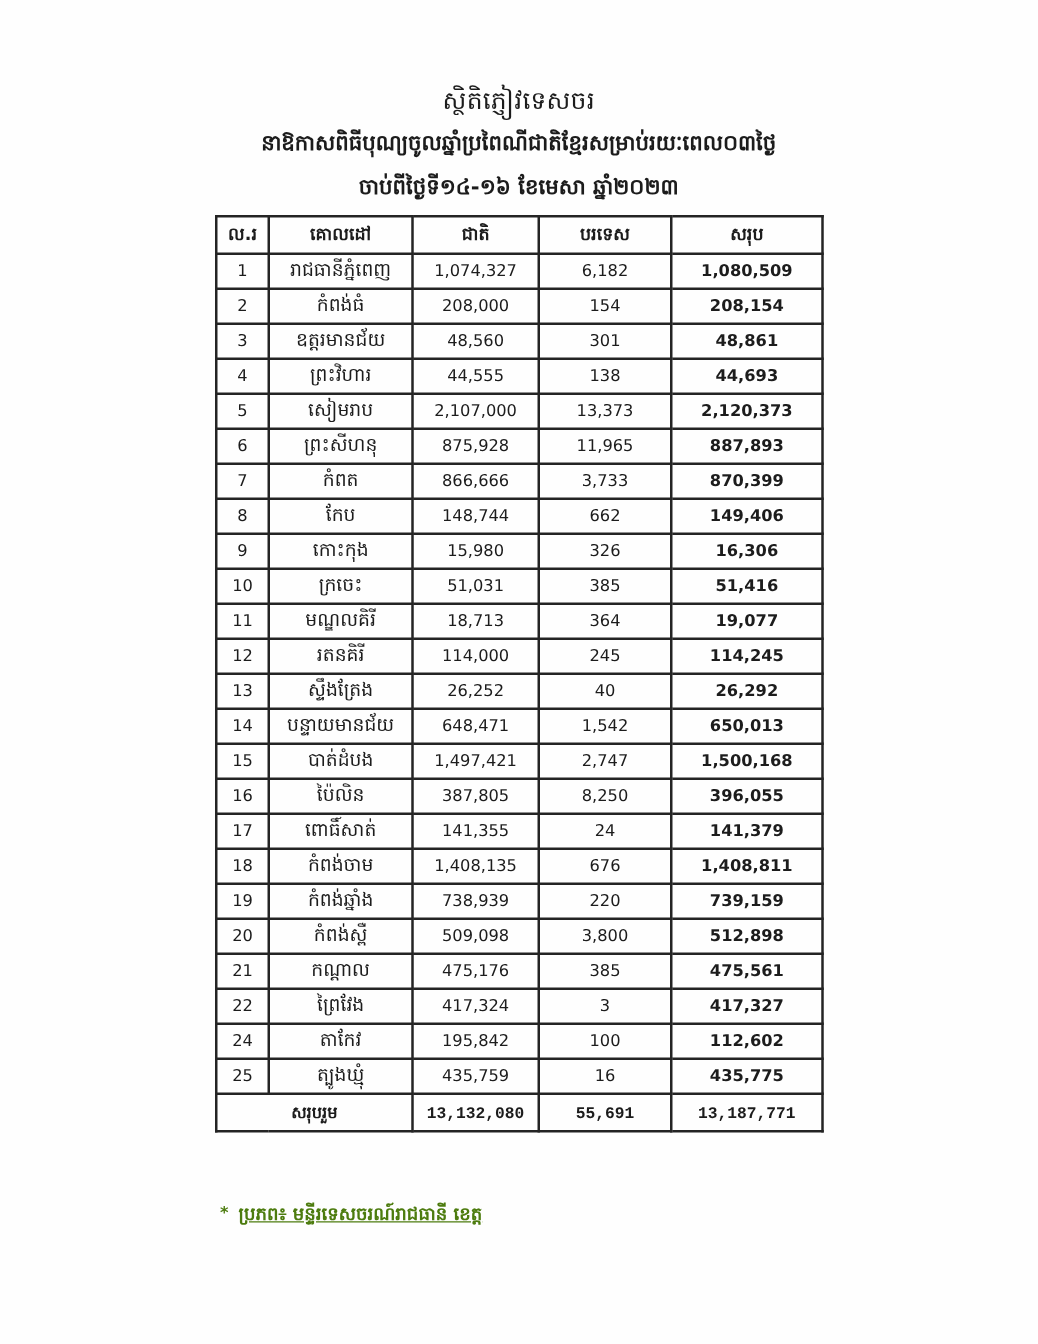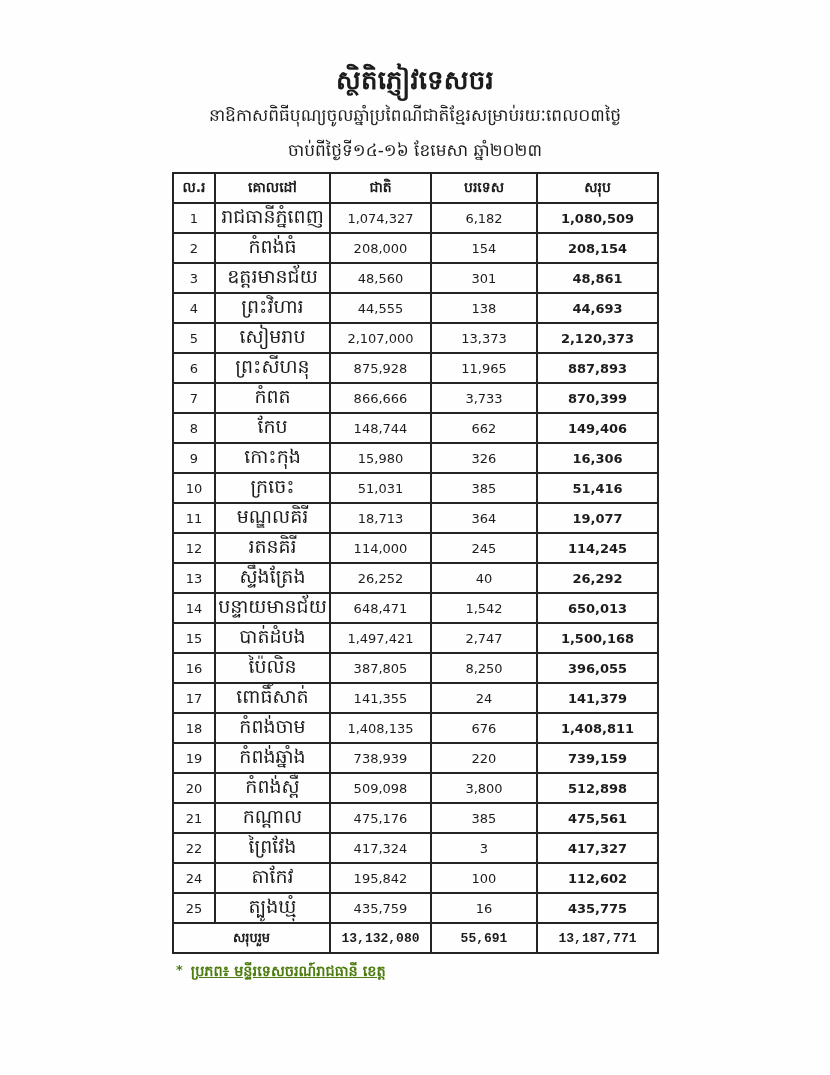--- a/index.html
+++ b/index.html
@@ -17,27 +17,27 @@
     overflow: hidden;
   }
   .heading-block {
     position: absolute;
     top: 62px;
     left: 0;
     width: 830px;
     text-align: center;
   }
   .title-line {
-    font-weight: bold;
-    font-size: 26px;
+    font-weight: normal;
+    font-size: 20px;
     line-height: 36px;
     letter-spacing: 0.2px;
   }
   .subtitle-line {
-    font-weight: normal;
+    font-weight: bold;
     font-size: 17px;
     line-height: 35px;
   }
   table.stats {
     position: absolute;
     left: 172px;
     top: 172px;
     width: 485px;
     border-collapse: collapse;
     table-layout: fixed;
@@ -51,21 +51,21 @@
     padding: 0 2px;
     overflow: hidden;
     white-space: nowrap;
   }
   table.stats th {
     font-size: 14px;
     font-weight: bold;
     height: 28px;
   }
   td.num  { font-size: 13px; }
-  td.khm  { font-size: 19px; }
+  td.khm  { font-size: 15px; }
   td.bold { font-weight: bold; }
   tr.total-row td {
     font-weight: bold;
     font-size: 13px;
     height: 28px;
     font-family: Liberation Mono, monospace;
   }
   .footnote {
     position: absolute;
     left: 176px;

